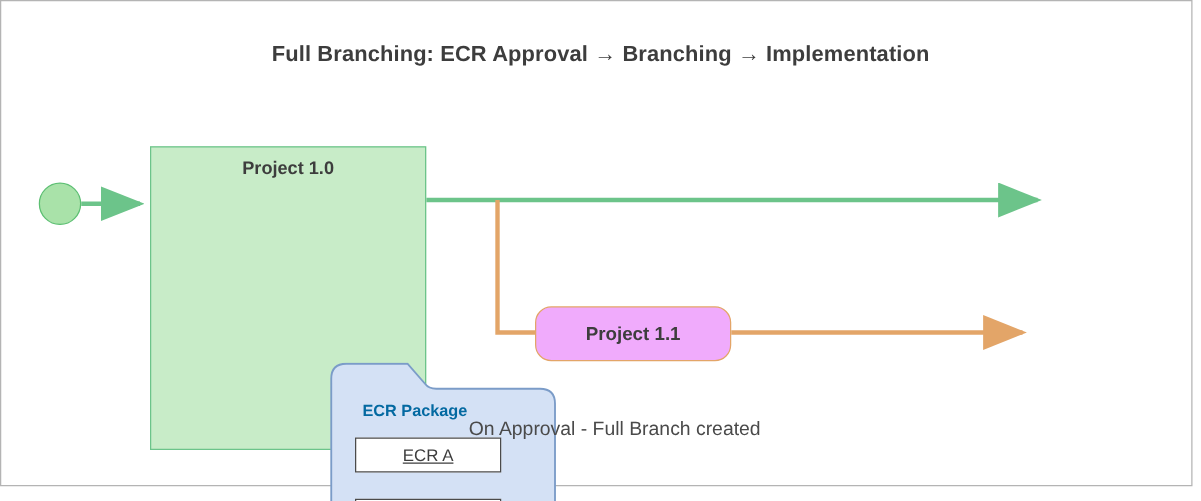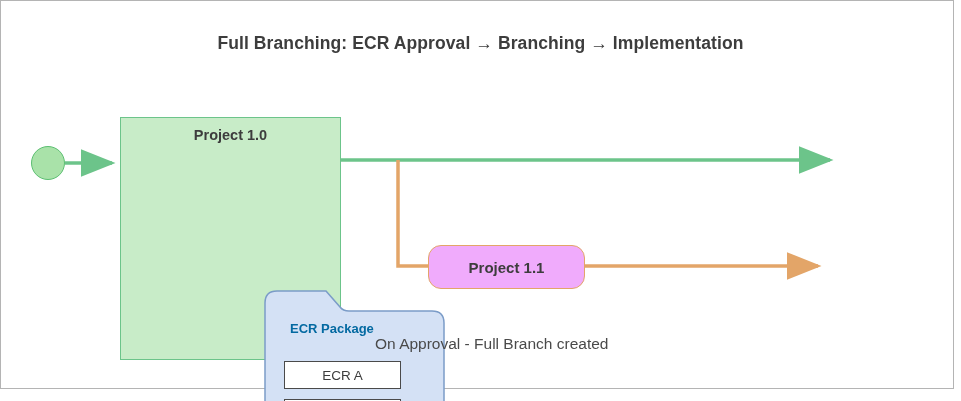--- a/index.html
+++ b/index.html
@@ -113,21 +113,21 @@
     height: 28px;
     background: #ffffff;
     border: 1.5px solid #4a4a4a;
     box-sizing: border-box;
     display: flex;
     align-items: center;
     justify-content: center;
     font-size: 13.5px;
     color: #3d3d3d;
   }
-  #ecr-item-0 { top: 71px; }
+  #ecr-item-0 { top: 60px; text-decoration: underline; }
   #ecr-item-1 { top: 109px; }
   
   #project-11-box {
     position: absolute;
     left: 428px;
     top: 245px;
     width: 157px;
     height: 44px;
     background: #f0abfc;
     border: 1.5px solid #e3a568;

